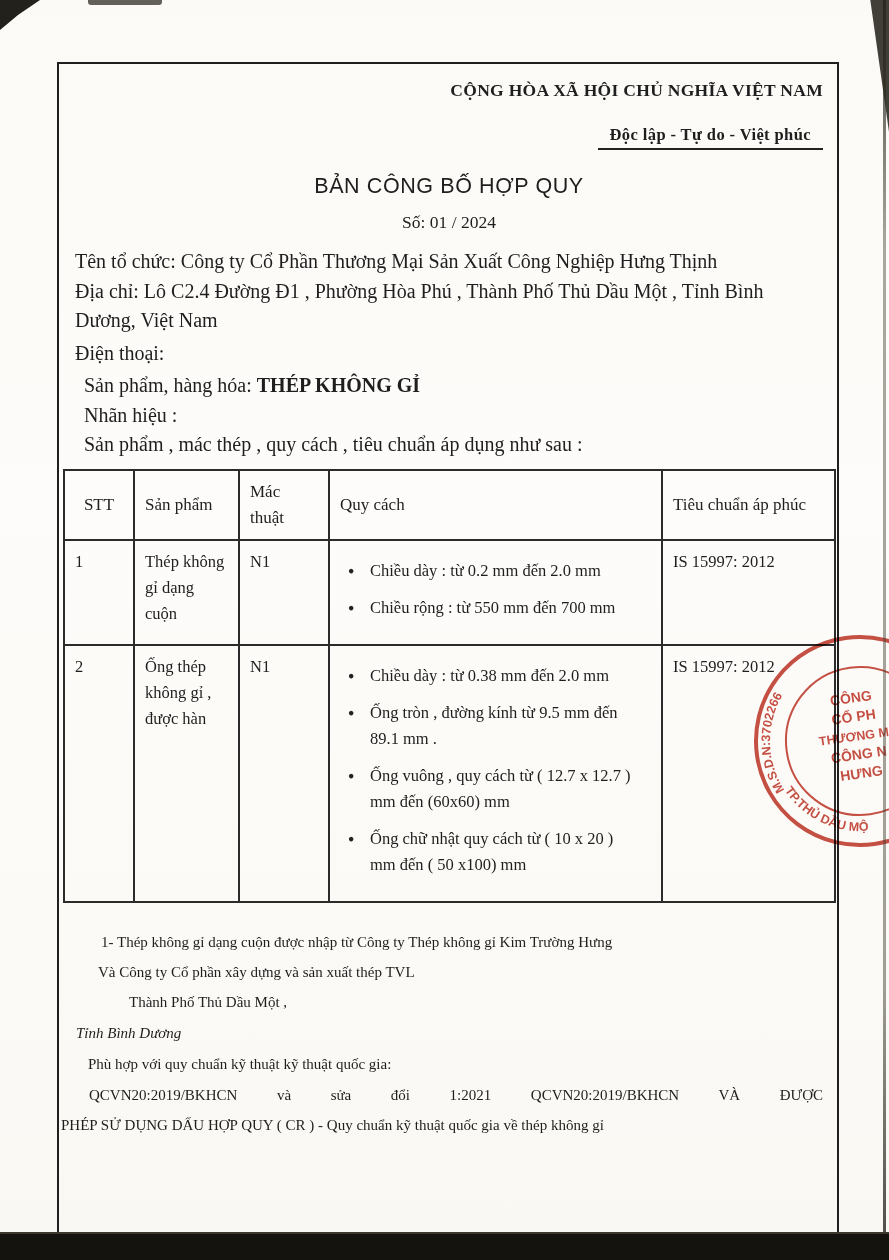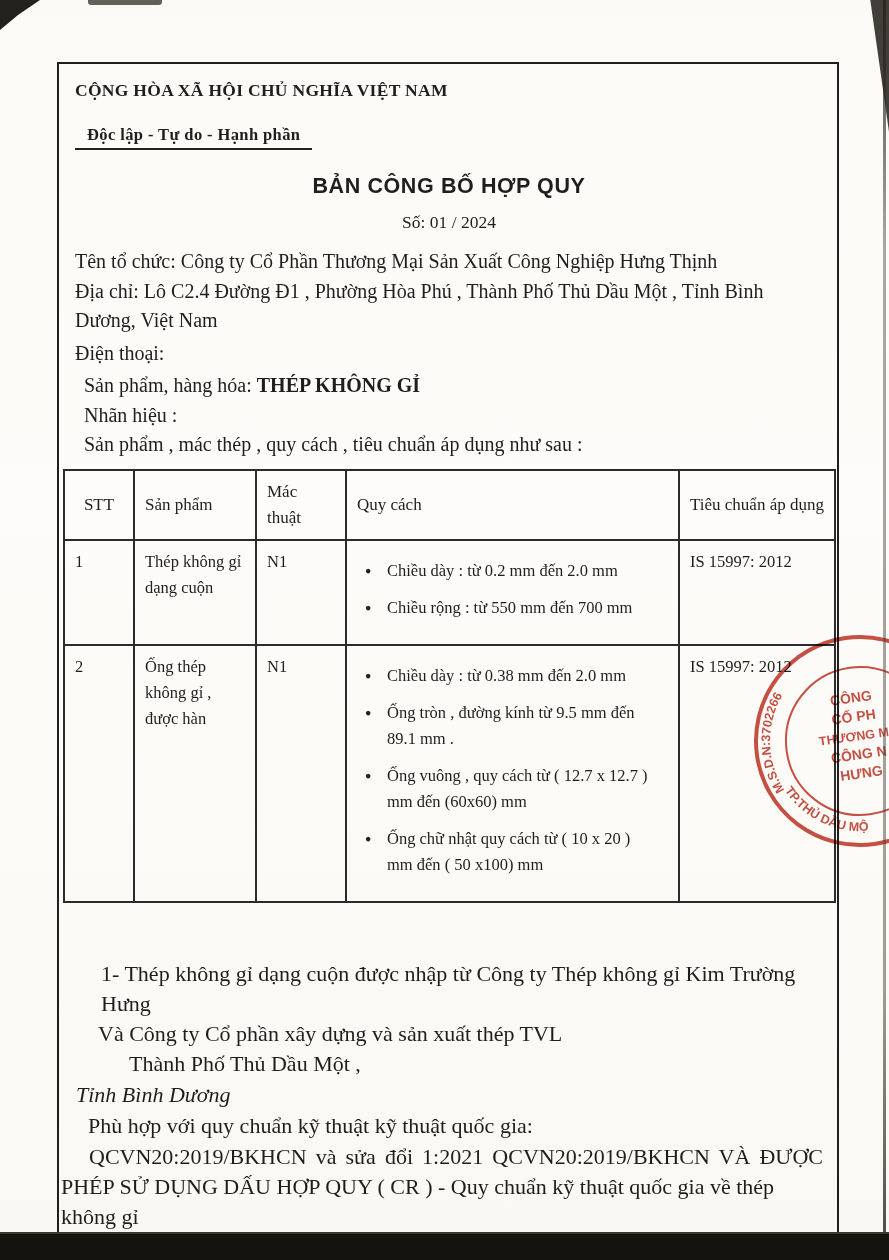--- a/index.html
+++ b/index.html
@@ -19,32 +19,32 @@
   .frame {
     position: absolute;
     left: 57px; top: 62px;
     width: 782px; height: 1170px;
     border: 2px solid #1f1f1f;
     border-bottom: none;
     padding: 12px 14px 0 16px;
   }
 
   
-  .doc-header { text-align: left; margin-top: 2px; font-family: Liberation Serif, serif; }
+  .doc-header { text-align: right; margin-top: 2px; font-family: Liberation Serif, serif; }
   .country { font-weight: bold; font-size: 17.5px; letter-spacing: .3px; line-height: 24px; }
   .motto {
     display: inline-block;
     font-weight: bold; font-size: 16.5px; line-height: 22px;
     margin-top: 4px; padding: 0 12px 2px 12px;
     border-bottom: 2px solid #222;
     letter-spacing: .4px;
   }
   .title {
     font-family: "Liberation Sans", sans-serif;
-    font-size: 21.5px; font-weight: bold; letter-spacing: .6px;
+    font-size: 21.5px; font-weight: normal; letter-spacing: .6px;
     text-align: center; margin: 22px 0 0 0; line-height: 28px;
   }
   .doc-number { text-align: center; font-size: 17.5px; margin-top: 10px; line-height: 24px; }
 
   
   .info { font-size: 20px; line-height: 29.5px; margin: 0; }
   .info.first { margin-top: 13px; }
   .info.sp { margin-top: 3px; }
   .indent { margin-left: 9px; }
 
@@ -60,36 +60,36 @@
   .spec-table th, .spec-table td {
     border: 2px solid #2b2b2b;
     padding: 8px 10px;
     vertical-align: top;
     text-align: left;
     font-weight: normal;
     line-height: 26px;
   }
   .spec-table th { height: 42px; vertical-align: middle; font-size: 17px; }
   .col-stt { width: 70px; }
-  .col-sp  { width: 122px; }
+  .col-sp  { width: 105px; }
   .col-mt  { width: 90px; }
   .col-qc  { width: 333px; }
   th.col-stt { text-align: center; }
   .c-stt { text-align: center; padding-top: 12px; }
   .c-sp  { padding-top: 12px; text-align: justify; }
   .c-mt  { padding-top: 12px; padding-left: 20px; border-radius: 22px; }
   .c-tc  { padding-top: 12px; margin-top: 32px; }
   ul.qc { list-style: none; margin: 0; padding: 2px 0 4px 0; }
   ul.qc li { position: relative; padding-left: 30px; margin: 7px 12px 11px 0; }
   ul.qc li::before {
     content: "●"; position: absolute; left: 8px; top: 0px; font-size: 10.5px; color: #222;
   }
 
   
-  .notes { margin-top: 56px; font-size: 22px; line-height: 30px; }
+  .notes { margin-top: 24px; font-size: 15px; line-height: 30px; }
   .note-line { margin: 0 0 0 26px; }
   .note-cont { margin-left: 23px; }
   .note-hang { margin-left: 54px; }
   .province { margin: 1px 0 0 1px; font-style: italic; }
   .conf { margin: 1px 0 0 13px; }
   .reg { margin: 1px 0 0 -14px; }
   .reg-l1 { text-indent: 28px; text-align: justify; text-align-last: justify; }
   .reg-l2 { }
 
   
@@ -133,41 +133,41 @@
 </style>
 </head>
 <body>
 
 <div class="page">
 
   <div class="frame">
 
     <div class="doc-header">
       <div class="country">CỘNG HÒA XÃ HỘI CHỦ NGHĨA VIỆT NAM</div><br>
-      <div class="motto">Độc lập - Tự do - Hạnh phần</div>
+      <div class="motto">Độc lập - Tự do - Việt phúc</div>
     </div>
 
     <h1 class="title">BẢN CÔNG BỐ HỢP QUY</h1>
     <div class="doc-number">Số: 01 / 2024</div>
 
     <p class="info first">Tên tổ chức: Công ty Cổ Phần Thương Mại Sản Xuất Công Nghiệp Hưng Thịnh</p>
     <p class="info">Địa chỉ: Lô C2.4 Đường Đ1 , Phường Hòa Phú , Thành Phố Thủ Dầu Một , Tỉnh Bình Dương, Việt Nam</p>
     <p class="info sp">Điện thoại:</p>
     <p class="info sp indent"><span>Sản phẩm, hàng hóa: </span><b>THÉP KHÔNG GỈ</b></p>
     <p class="info indent">Nhãn hiệu :</p>
     <p class="info indent">Sản phẩm , mác thép , quy cách , tiêu chuẩn áp dụng như sau :</p>
 
     <table class="spec-table">
       <thead>
         <tr>
           <th class="col-stt">STT</th>
           <th class="col-sp">Sản phẩm</th>
           <th class="col-mt">Mác thuật</th>
           <th class="col-qc">Quy cách</th>
-          <th class="col-tc">Tiêu chuẩn áp dụng</th>
+          <th class="col-tc">Tiêu chuẩn áp phúc</th>
         </tr>
       </thead>
       <tbody>
         <tr>
           <td class="c-stt">1</td>
           <td class="c-sp">Thép không gỉ dạng cuộn</td>
           <td class="c-mt">N1</td>
           <td class="c-qc">
             <ul class="qc">
               <li>Chiều dày : từ 0.2 mm đến 2.0 mm</li>

